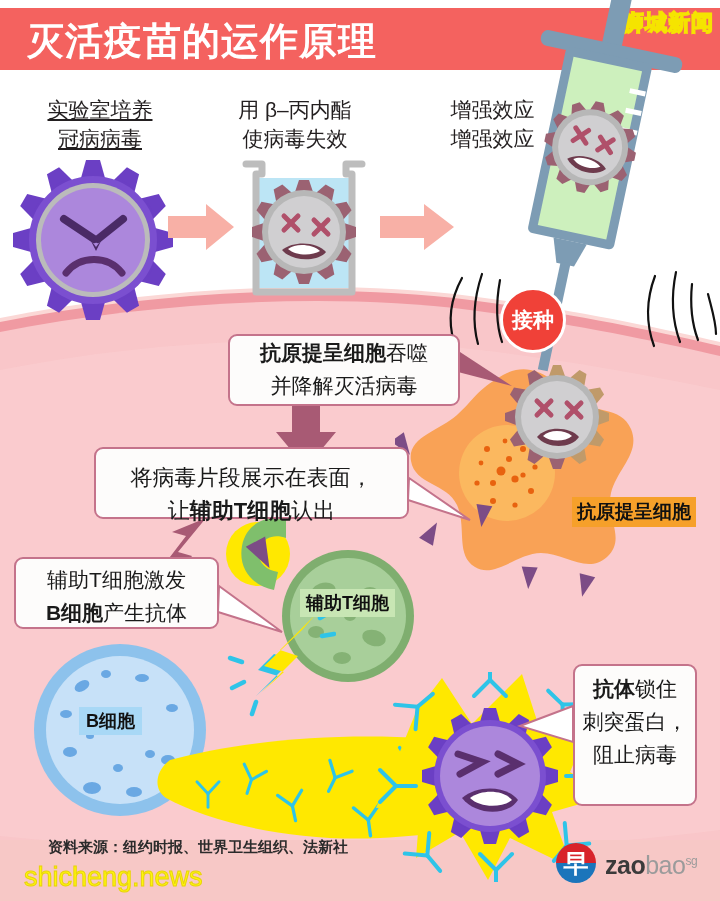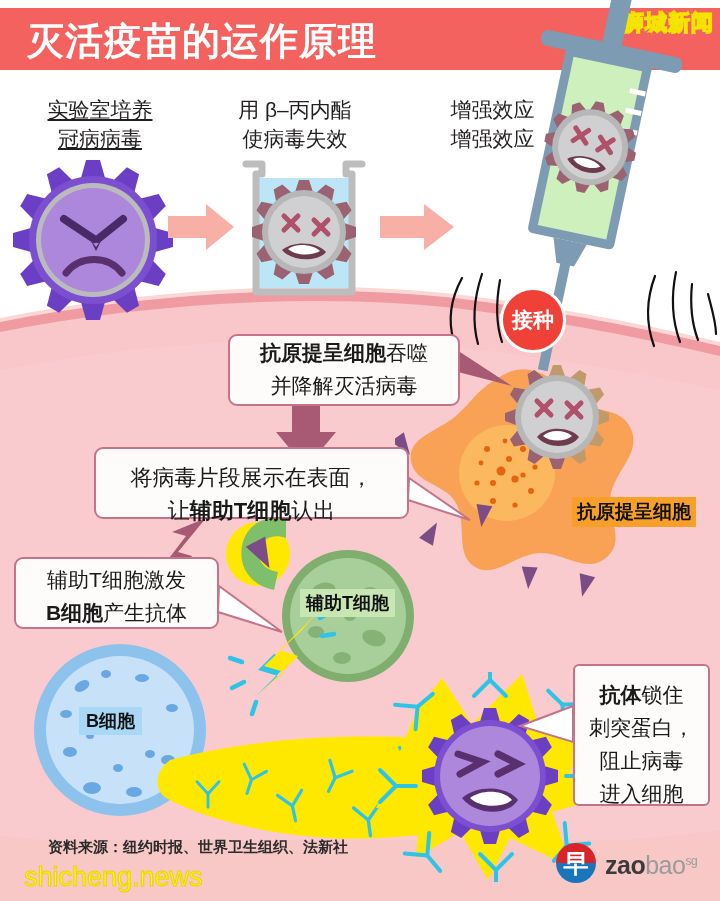--- a/index.html
+++ b/index.html
@@ -26,21 +26,21 @@
   svg{display:block;}
 
   
   .callout{position:absolute;background:#fdfcfb;border:2.5px solid #c4738b;border-radius:9px;
     box-sizing:border-box;text-align:center;color:#1a1a1a;}
   .callout .ln{display:block;white-space:nowrap;}
   .callout b{font-weight:bold;}
   .c1{left:228px;top:334px;width:232px;height:72px;font-size:21px;line-height:33px;}
   .c2{left:94px;top:447px;width:315px;height:72px;font-size:22px;line-height:33px;padding-top:12px;}
   .c3{left:14px;top:557px;width:205px;height:72px;font-size:21px;line-height:33px;padding-top:4px;}
-  .c4{left:573px;top:664px;width:137px;height:142px;font-size:21px;line-height:33px;padding-top:12px;border-radius:6px;}
+  .c4{left:573px;top:664px;width:124px;height:142px;font-size:21px;line-height:33px;padding-top:6px;}
 
   
   .tag{position:absolute;font-weight:bold;color:#111;white-space:nowrap;}
   .tag-apc{left:572px;top:497px;background:#f6a02a;font-size:19px;padding:2px 5px;}
   .tag-th{left:300px;top:589px;background:#c8e6b4;font-size:18px;padding:2px 6px;}
   .tag-b{left:79px;top:707px;background:#a8d8f6;font-size:18px;padding:2px 7px;}
   .tag-inject{position:absolute;left:500px;top:287px;width:66px;height:66px;border-radius:50%;
     background:#f04138;border:3px solid #ffffff;color:#ffffff;font-weight:bold;font-size:21px;
     display:flex;align-items:center;justify-content:center;box-sizing:border-box;}
 
@@ -681,21 +681,20 @@
 
   <div class="callout c3">
     <span class="ln">辅助T细胞激发</span>
     <span class="ln"><b>B细胞</b><span>产生抗体</span></span>
   </div>
 
   <div class="callout c4">
     <span class="ln"><b>抗体</b><span>锁住</span></span>
     <span class="ln">刺突蛋白，</span>
     <span class="ln">阻止病毒</span>
-    <span class="ln">进入细胞</span>
   </div>
 
   <div class="tag tag-apc">抗原提呈细胞</div>
   <div class="tag tag-th">辅助T细胞</div>
   <div class="tag tag-b">B细胞</div>
 
   <div class="source">资料来源：纽约时报、世界卫生组织、法新社</div>
 
   <div class="logo">
     <div class="logo-mark">

